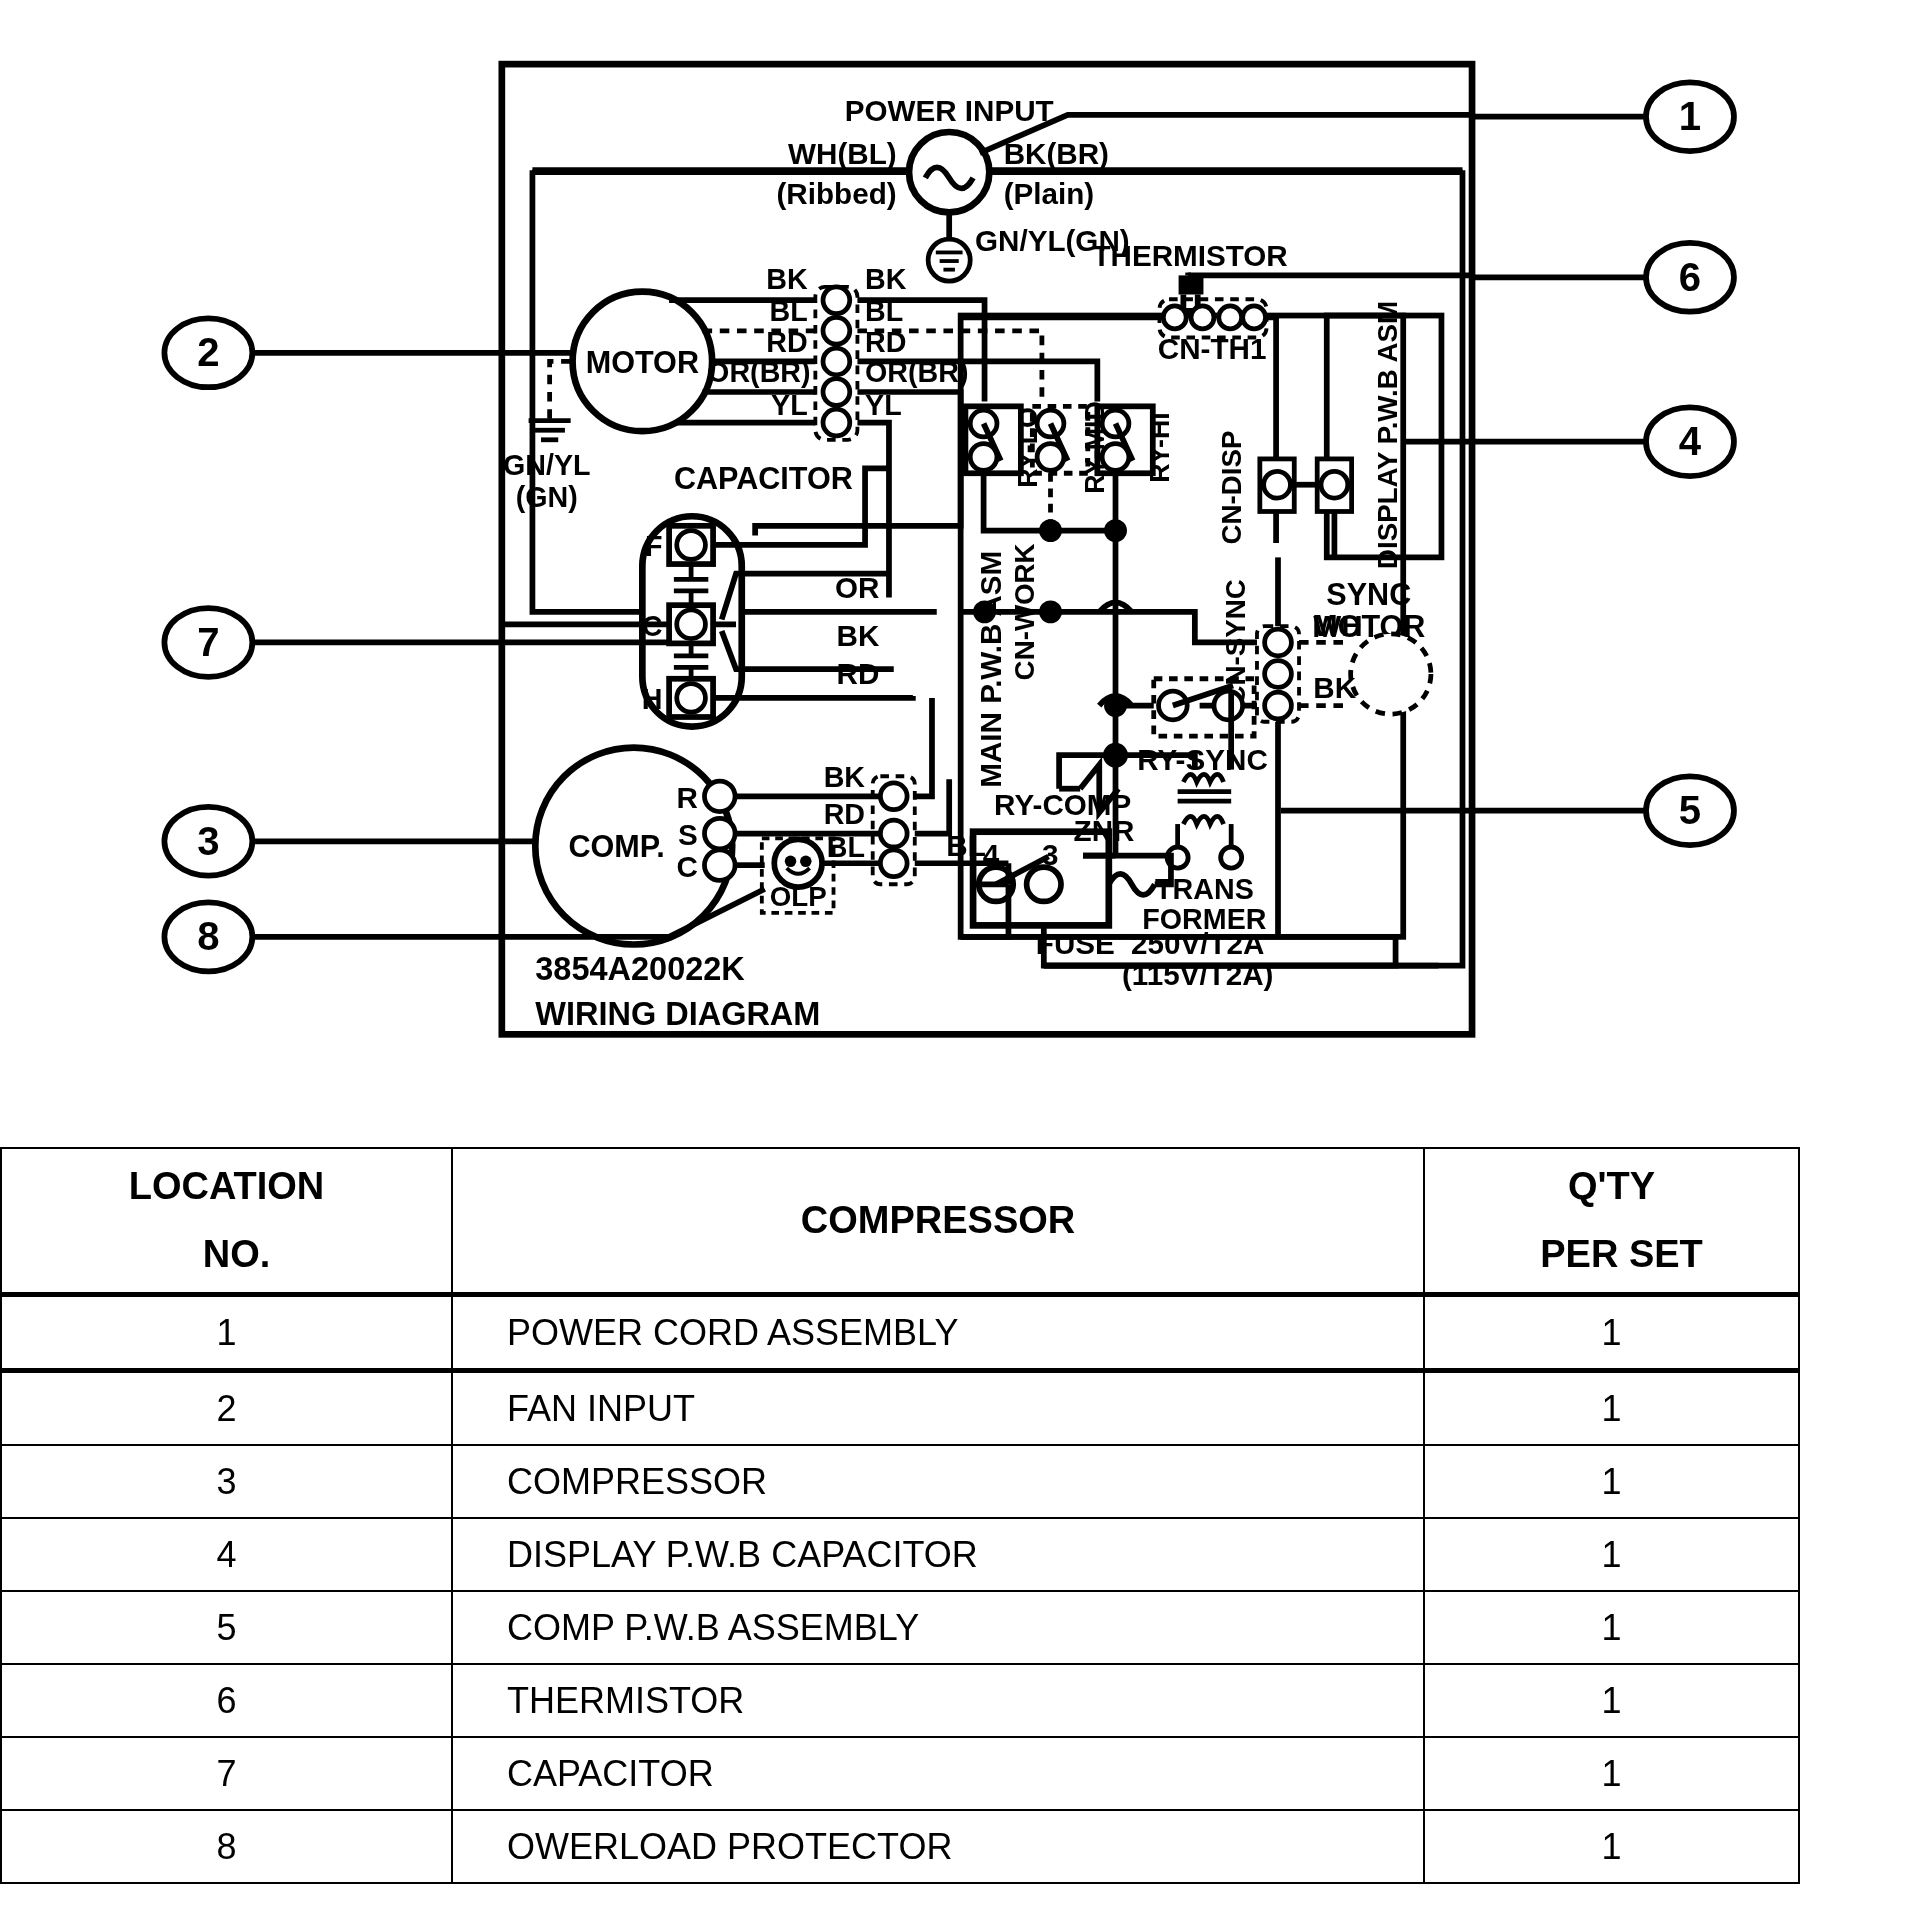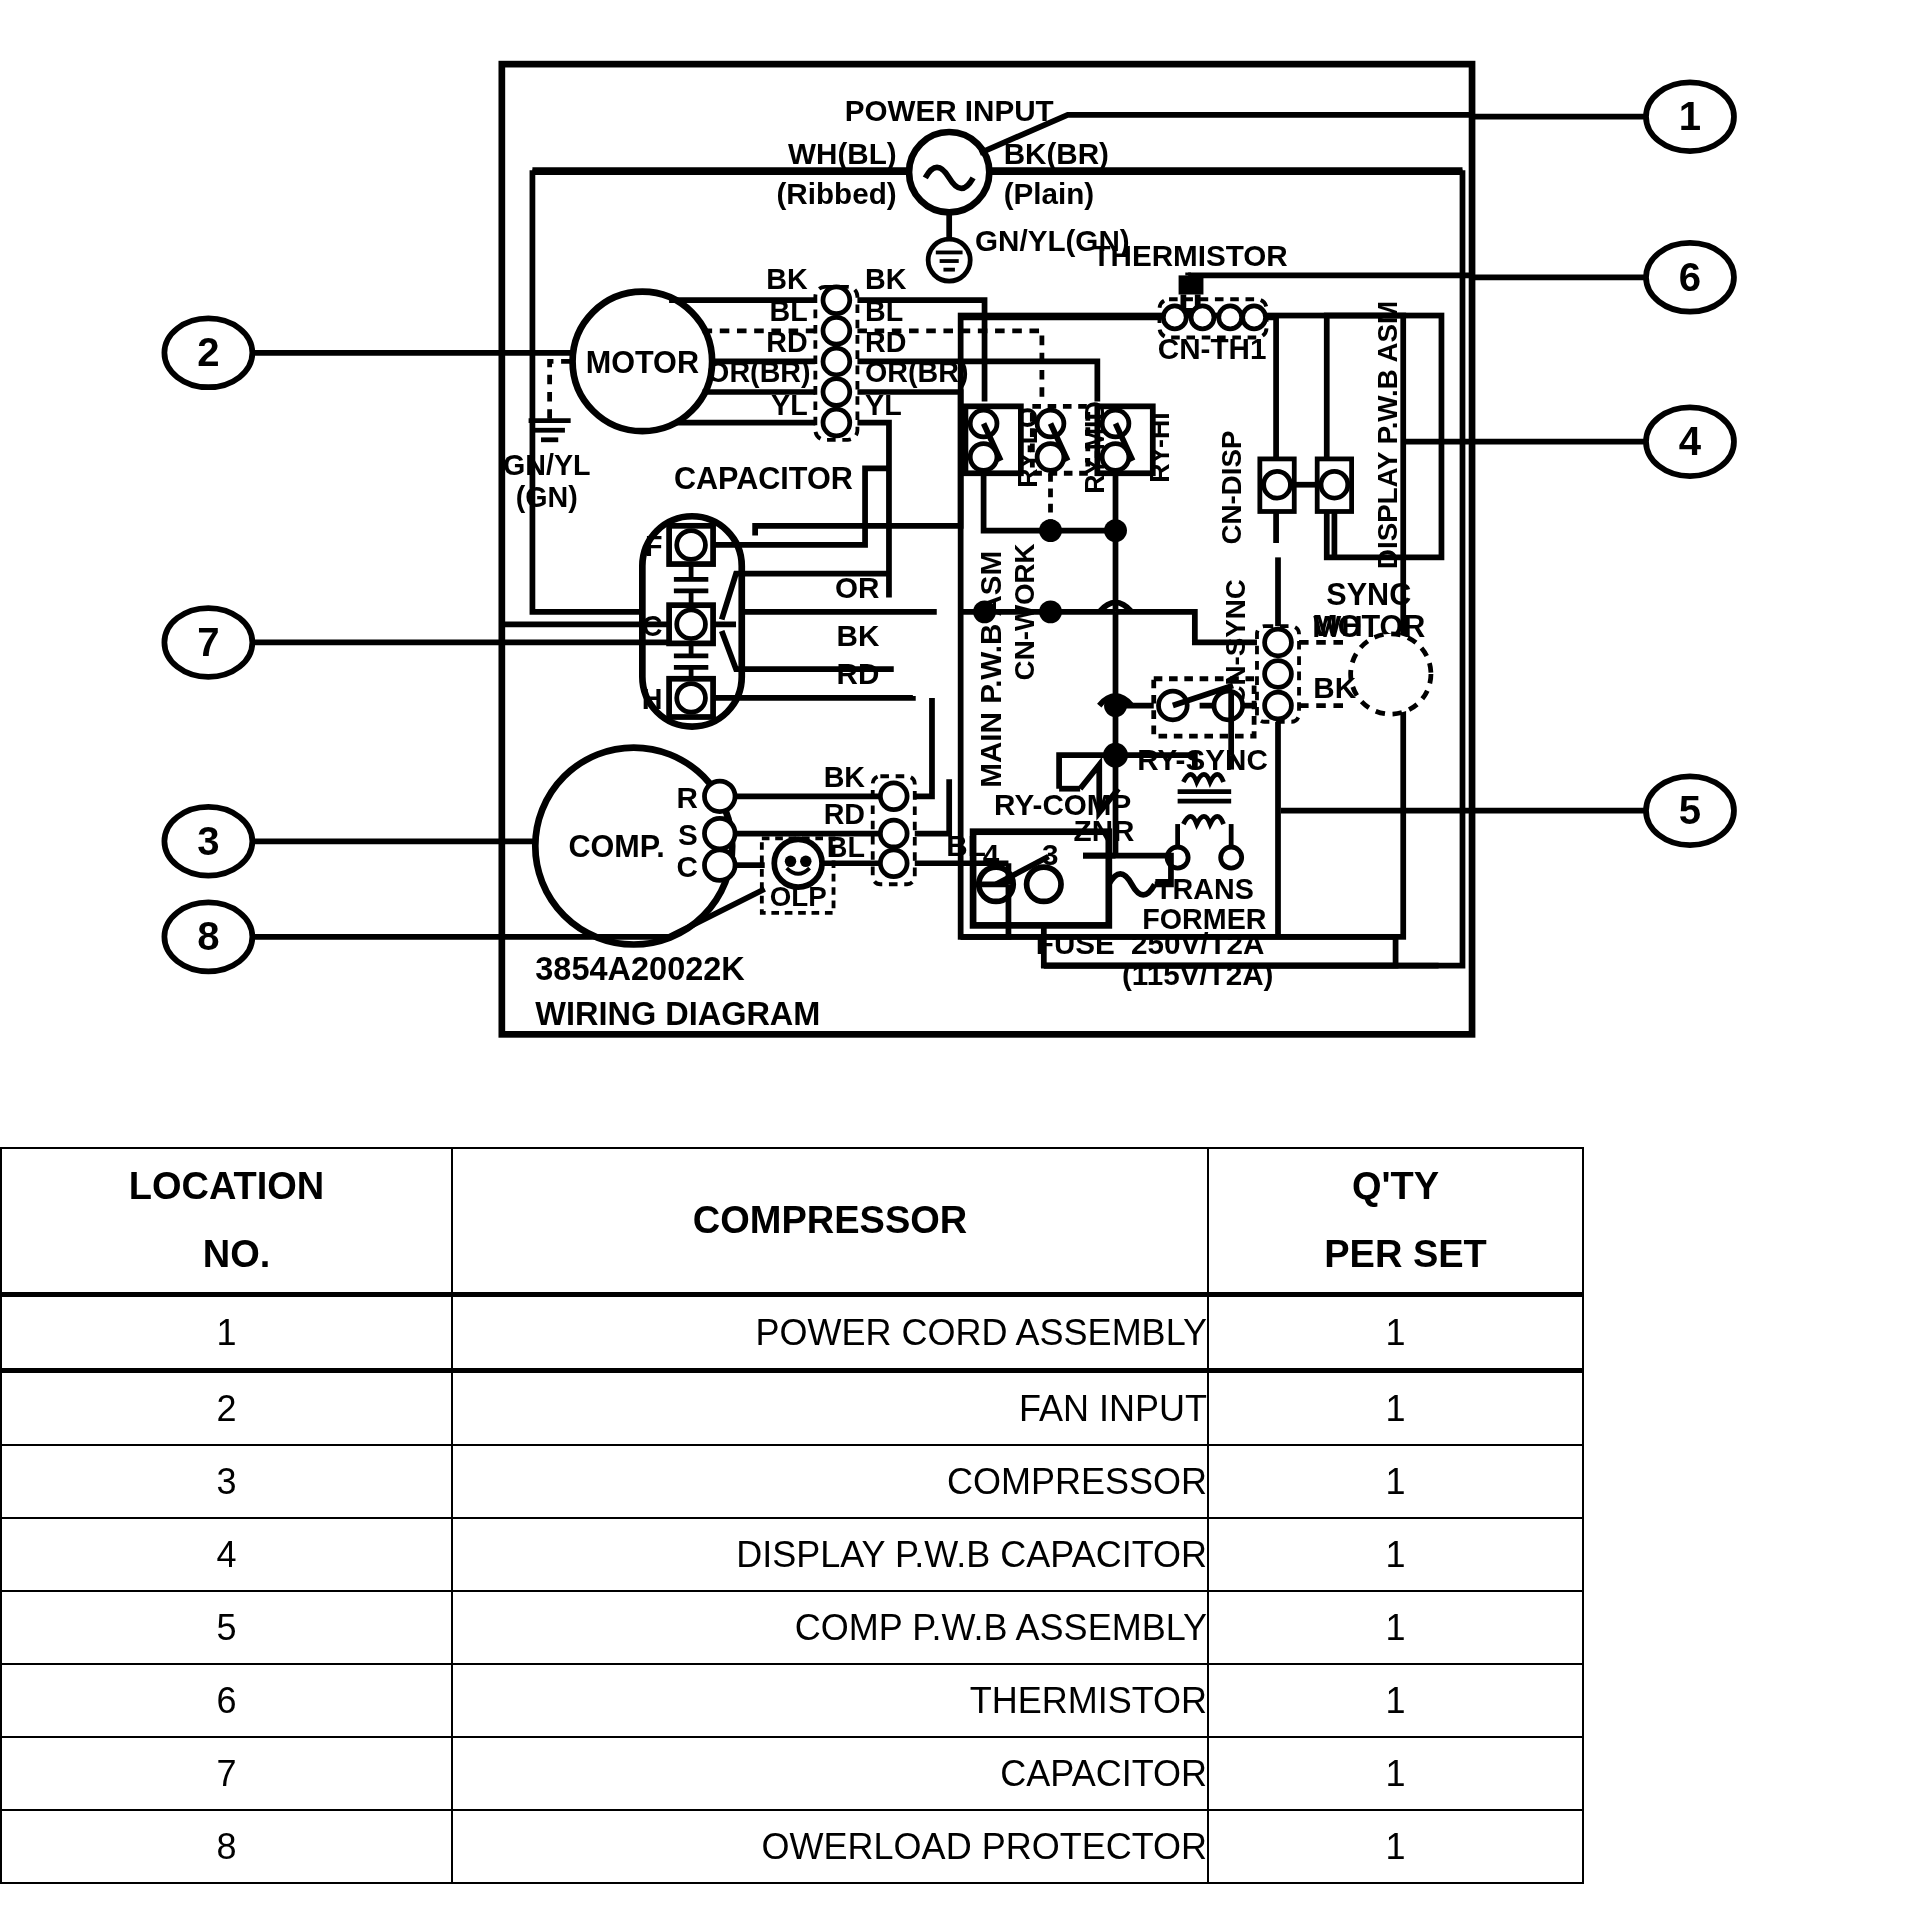--- a/index.html
+++ b/index.html
@@ -1,26 +1,26 @@
 <!DOCTYPE html>
 <html><head>
 <meta charset="utf-8">
 <style>
   html,body{margin:0;padding:0;background:#ffffff;}
   body{width:1928px;height:1928px;font-family:"Liberation Sans",sans-serif;color:#000;}
   #root{position:relative;width:1928px;height:1928px;overflow:hidden;}
   svg{display:block;}
-  .tbl{position:absolute;left:0;top:1147px;width:1584px;border-collapse:collapse;}
+  .tbl{position:absolute;left:0;top:1147px;width:1800px;border-collapse:collapse;}
   .tbl td,.tbl th{border:2.9px solid #000;padding:0;text-align:center;
     font-family:"Liberation Sans",sans-serif;font-weight:bold;}
   .tbl .c-loc{width:449px;}
   .tbl .c-qty{width:373px;text-align:center;}
   .tbl thead th{height:143px;font-size:38px;line-height:1.55;border-bottom-width:5.7px;}
   .tbl tbody td{height:71px;font-size:36px;font-weight:normal;}
-  .tbl tbody td.desc{text-align:right;padding-left:54px;font-weight:normal;}
+  .tbl tbody td.desc{text-align:left;padding-left:54px;font-weight:normal;}
   .tbl tbody tr td{border-top-width:2.9px;}
   .hdr2{display:block;margin-top:9.6px;padding-left:20px;}
   .tbl tbody tr:first-child td{border-top-width:5.7px;}
   .tbl tbody tr:nth-child(2) td{border-top-width:5.7px;}
 </style>
 </head>
 <body>
 
 <div id="root">
 

